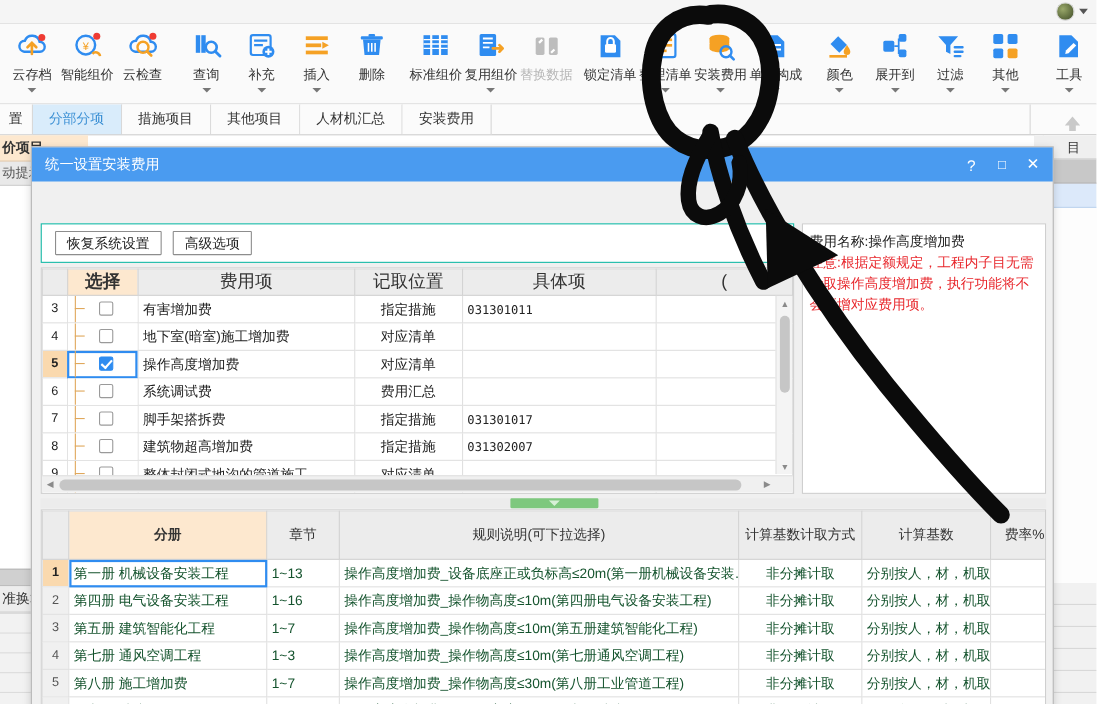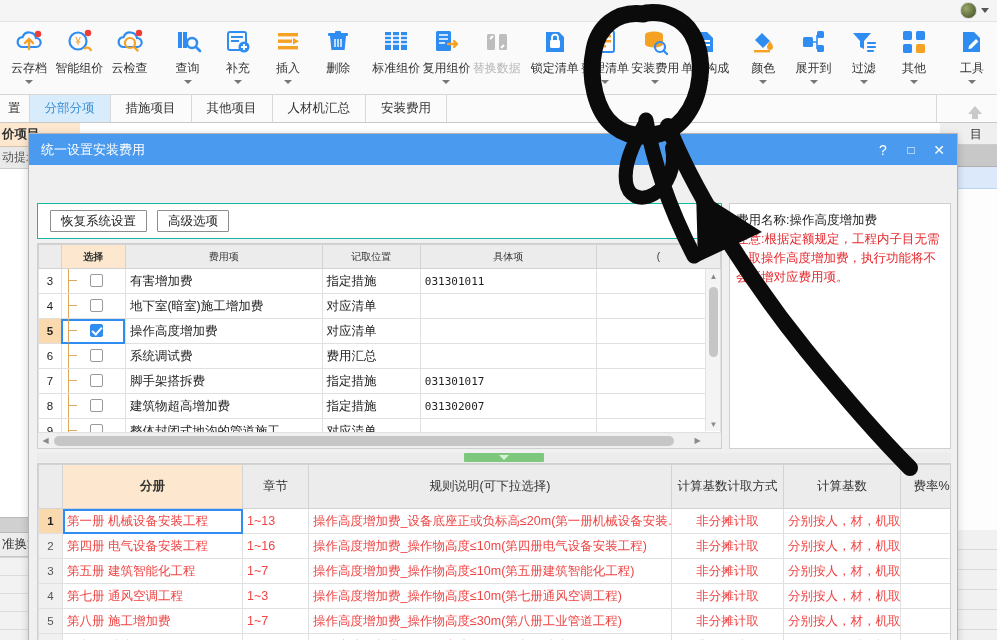--- a/index.html
+++ b/index.html
@@ -126,30 +126,30 @@
   .btn.sm { min-width:66px; }
 
   
   .grid-top {
     position:absolute; left:8px; top:78px; width:685px; height:206px;
     background:#fff; border:1px solid #cfcfcf; overflow:hidden;
   }
   table.g { border-collapse:collapse; table-layout:fixed; width:100%; font-size:12.5px; }
   table.g th {
     background:#ececec; border:1px solid #d3d3d3; height:24px; font-weight:normal; color:#333;
-    font-size:10px; padding:0 2px;
+    font-size:16px; padding:0 2px;
   }
   table.g th.sel { background:#fde8cf; font-weight:bold; }
   table.g td {
     border:1px solid #e0e0e0; height:25px; padding:0 4px; color:#222; background:#fff; overflow:hidden;
     white-space:nowrap;
   }
   td.rownum { background:#f0f0f0; text-align:center; color:#555; font-size:11.5px; width:22px; }
   td.rownum.act { background:#fad9ae; color:#222; font-weight:bold; }
-  td.c { text-align:left; }
+  td.c { text-align:center; }
   .chkcell { position:relative; width:62px; }
   .tree-dash { position:absolute; left:6px; top:11px; width:9px; height:1px; background:#e0a85c; }
   .tree-vert { position:absolute; left:6px; top:-2px; width:1px; height:29px; background:#e0a85c; }
   .chk {
     position:absolute; left:28px; top:5px; width:13px; height:13px;
     border:1px solid #9a9a9a; background:#fff; border-radius:2px;
   }
   .chk.on { background:#2f8cf0; border-color:#2f8cf0; }
   .chk.on:after {
     content:""; position:absolute; left:3px; top:0px; width:4px; height:8px;
@@ -191,21 +191,21 @@
   .split-handle .ch { width:0;height:0;border-left:5px solid transparent;border-right:5px solid transparent;border-top:5px solid #d7f0d7; }
 
   
   .grid-bot {
     position:absolute; left:8px; top:298px; width:914px; height:214px;
     background:#fff; border:1px solid #cfcfcf; overflow:hidden;
   }
   table.gb { border-collapse:collapse; table-layout:fixed; width:914px; font-size:12.5px; }
   table.gb th { background:#ececec; border:1px solid #d3d3d3; height:44px; font-weight:normal; color:#333; padding:0 2px; font-size:12.5px; }
   table.gb th.fenc { background:#fde8cf; font-weight:bold; }
-  table.gb td { border:1px solid #e0e0e0; height:25px; padding:0 4px; color:#ef4444; background:#fff; white-space:nowrap; overflow:hidden; }
+  table.gb td { border:1px solid #e0e0e0; height:25px; padding:0 4px; color:#14532d; background:#fff; white-space:nowrap; overflow:hidden; }
   table.gb td.rn { background:#f0f0f0; text-align:center; color:#555; font-size:11.5px; }
   table.gb td.rn.act { background:#fad9ae; color:#222; font-weight:bold; }
   table.gb td.ctr { text-align:center; }
   tr.selrow2 td.fen { outline:2px solid #2f8cf0; outline-offset:-2px; }
 
   
   .annot { position:absolute; left:0; top:0; width:997px; height:640px; pointer-events:none; }
 </style>
 </head>
 <body>

